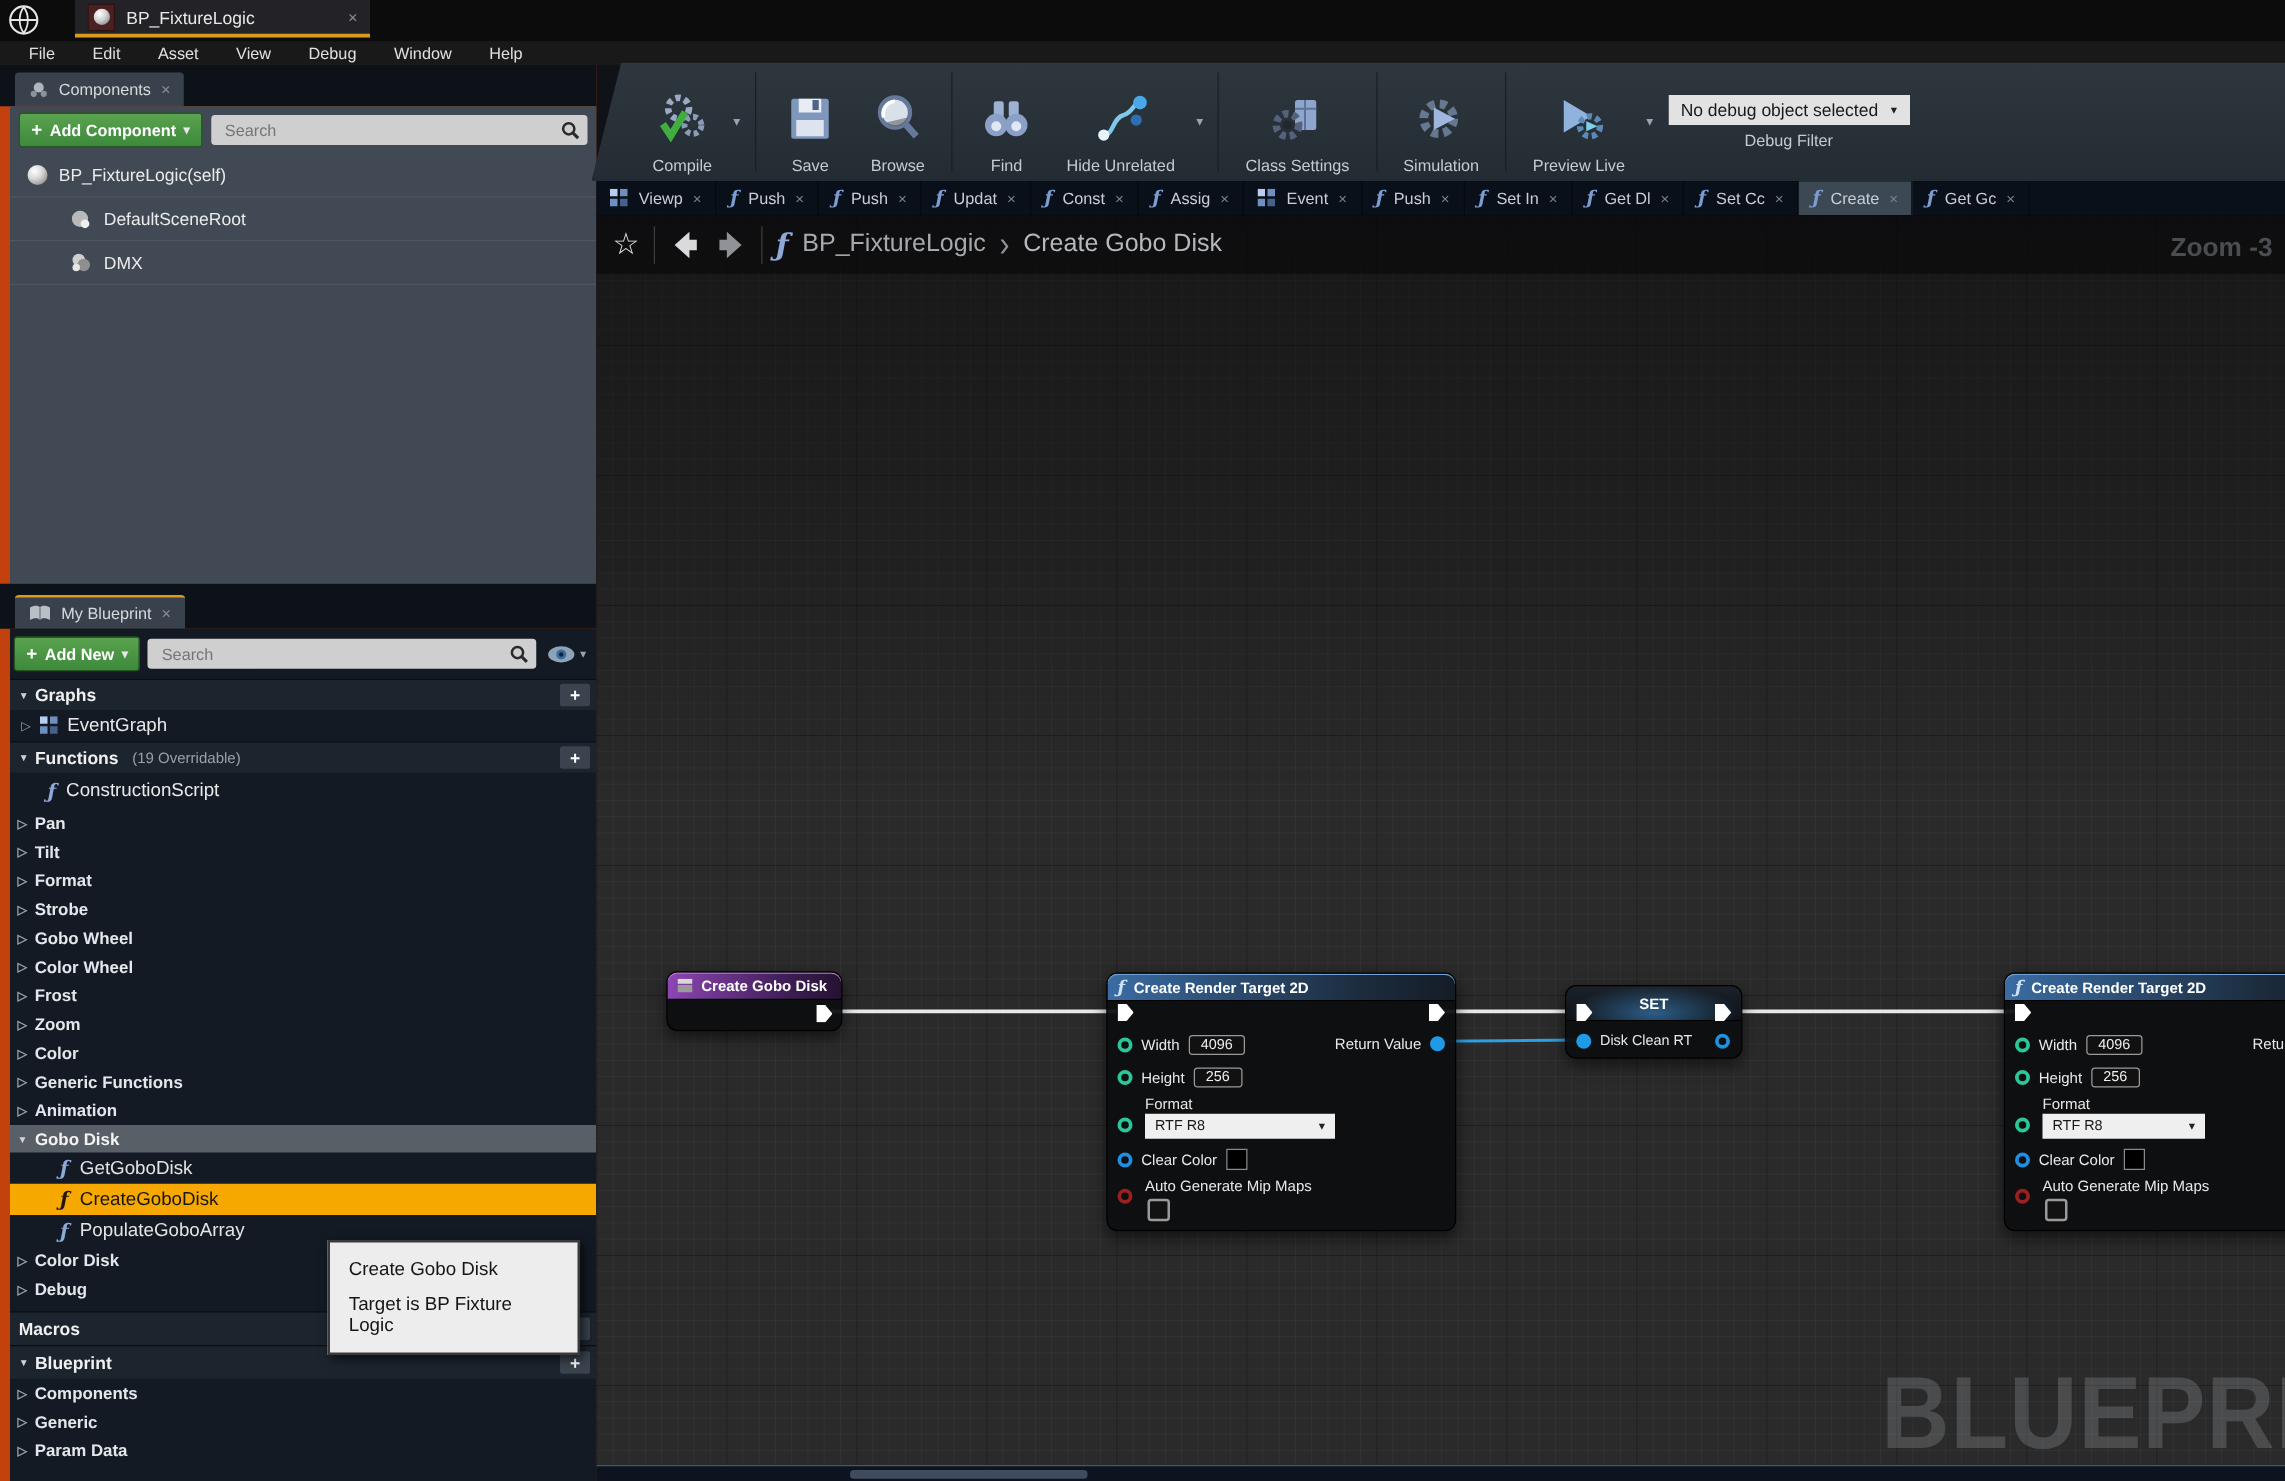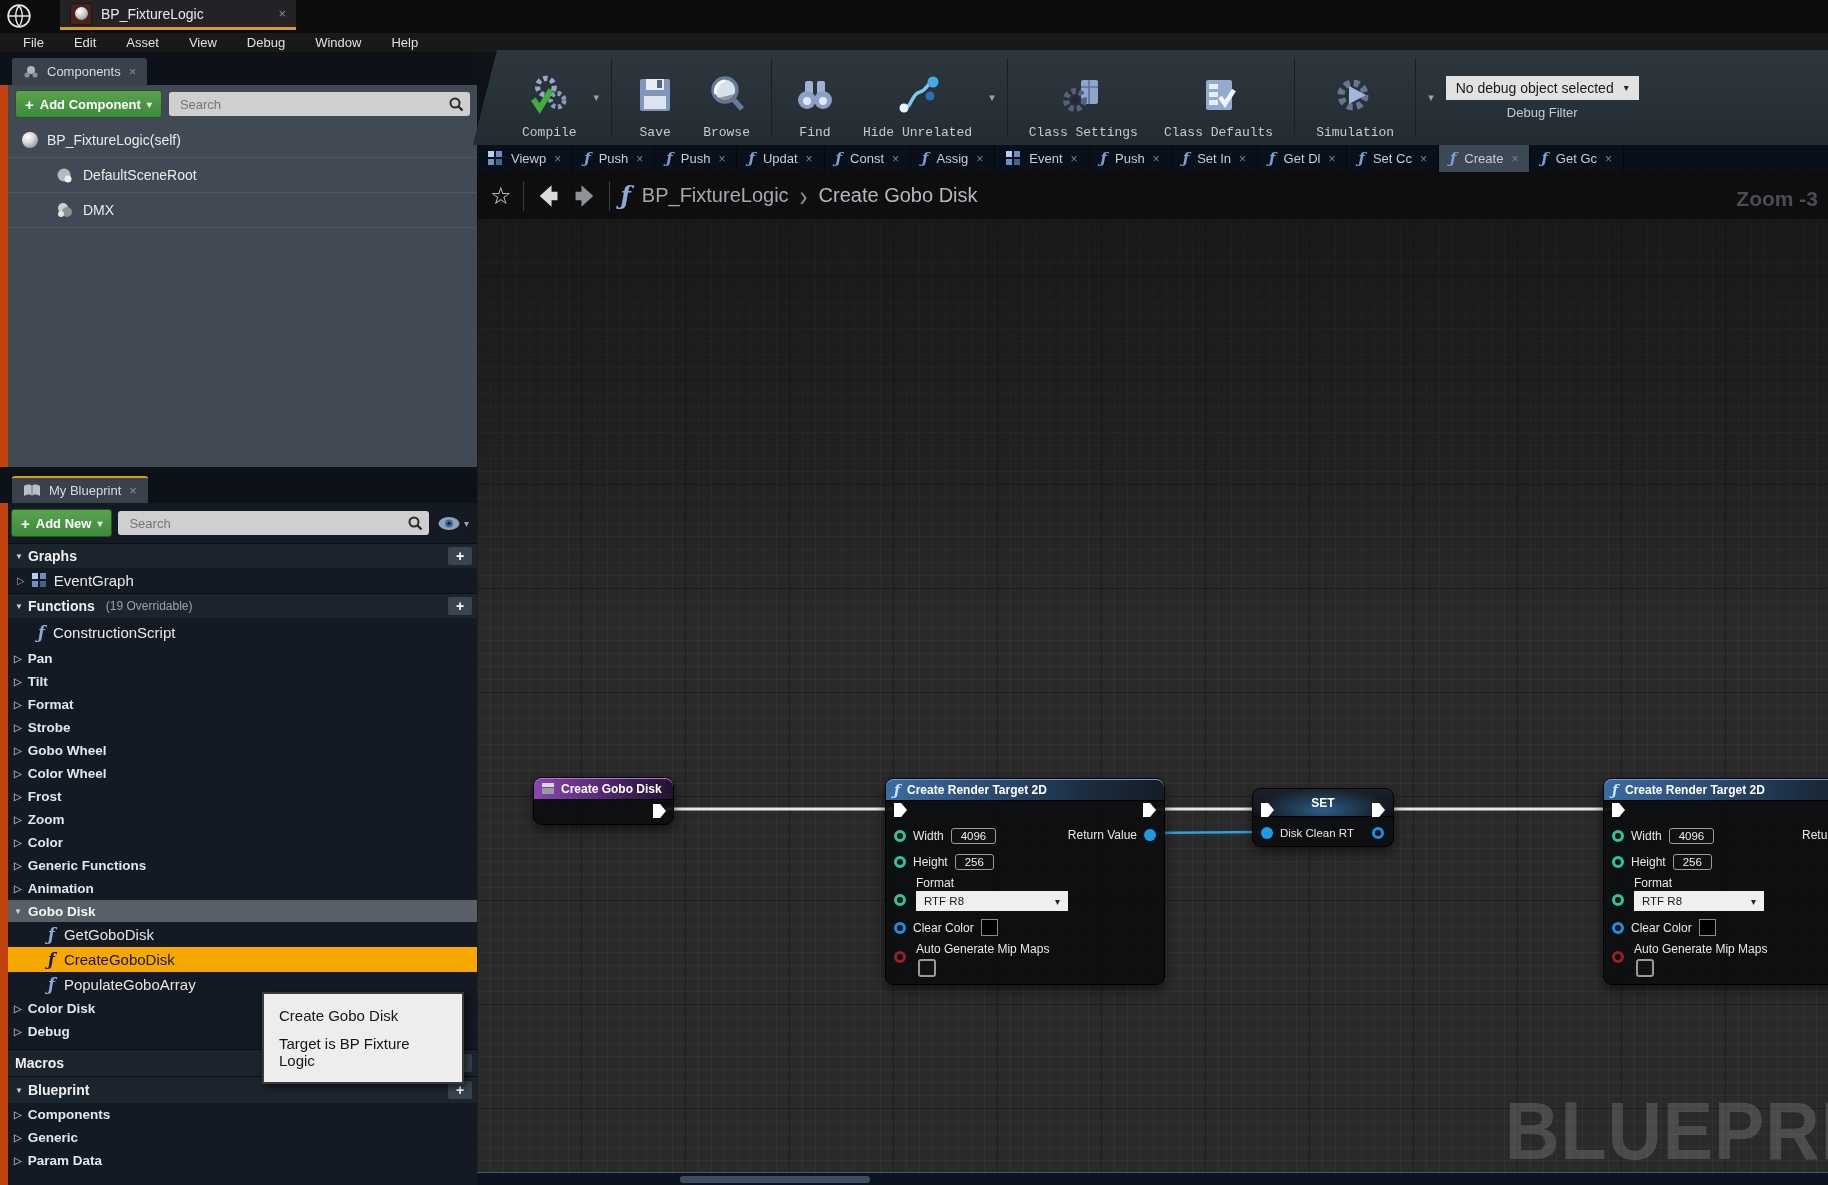--- a/index.html
+++ b/index.html
@@ -70,21 +70,21 @@
            border:2px solid #3a3a3a;box-shadow:3px 3px 8px rgba(0,0,0,.6);box-sizing:border-box;
            padding:13px 15px;display:flex;flex-direction:column;justify-content:space-between;
            color:#151515;font-size:15px;z-index:60;}
 
   
   .toolbar{position:absolute;left:473px;top:50px;width:1355px;height:95px;
            background:linear-gradient(#2e363e,#232b33);
            clip-path:polygon(24px 0,1355px 0,1355px 95px,0 95px);
            display:flex;align-items:stretch;padding-left:36px;box-sizing:border-box;}
   .tb-item{display:flex;flex-direction:column;align-items:center;justify-content:flex-end;
-           padding:5px 13px 5px;font-family:Liberation Mono, monospace;}
+           padding:5px 13px 5px;}
   .tb-icon{height:56px;display:flex;align-items:center;justify-content:center;}
   .tb-lbl{font-size:13px;color:#c6cbd1;margin-top:2px;white-space:nowrap;}
   .tb-sep{width:1px;background:#191f26;margin:8px 8px;}
   .tb-caret{align-self:center;color:#9aa2ab;font-size:11px;padding:0 4px;}
   .debug-wrap{align-self:center;display:flex;flex-direction:column;align-items:center;gap:5px;margin-left:8px;}
   .debug-btn{background:#e2e2e2;color:#191919;font-size:14px;padding:4px 10px;display:flex;gap:10px;align-items:center;}
   .debug-btn .dcaret{font-size:10px;color:#222;}
   .debug-cap{font-size:13px;color:#c6cbd1;}
 
   
@@ -460,43 +460,41 @@
         <svg width="44" height="44" viewBox="0 0 44 44">
             <rect x="20" y="7" width="17" height="24" rx="2" fill="#8fa6cc"></rect>
             <line x1="20" y1="14" x2="37" y2="14" stroke="#5d7299" stroke-width="1.6"></line>
             <line x1="28" y1="7" x2="28" y2="31" stroke="#5d7299" stroke-width="1.6"></line>
             <circle cx="14" cy="27" r="9" fill="none" stroke="#55617a" stroke-width="6" stroke-dasharray="4.5 3.2"></circle>
             <circle cx="14" cy="27" r="3.6" fill="#23282f"></circle>
           </svg>
       </span>
       <span class="tb-lbl">Class Settings</span>
     </div>
-    <div class="tb-item">
-      <span class="tb-icon">
-        <svg width="44" height="44" viewBox="0 0 44 44">
-            <rect x="9" y="7" width="26" height="30" rx="2" fill="#93a9cf"></rect>
-            <rect x="12" y="11" width="9" height="5" fill="#e7edf6"></rect>
-            <rect x="12" y="19" width="9" height="5" fill="#e7edf6"></rect>
-            <rect x="12" y="27" width="9" height="5" fill="#e7edf6"></rect>
-            <path d="M23 24 l5 7 l9 -14" stroke="#f0f4fa" stroke-width="4.5" fill="none"></path>
-          </svg>
-      </span>
-      <span class="tb-lbl">Class Defaults</span>
-    </div>
     <div class="tb-sep"></div>
     <div class="tb-item">
       <span class="tb-icon">
         <svg width="44" height="44" viewBox="0 0 44 44">
             <circle cx="20" cy="22" r="12" fill="none" stroke="#66788f" stroke-width="7" stroke-dasharray="5.5 4"></circle>
             <path d="M16 13 L33 22 L16 31 Z" fill="#9fb7dd"></path>
           </svg>
       </span>
       <span class="tb-lbl">Simulation</span>
     </div>
     <div class="tb-sep"></div>
+    <div class="tb-item">
+      <span class="tb-icon">
+        <svg width="44" height="44" viewBox="0 0 44 44">
+            <path d="M10 7 L32 20 L10 33 Z" fill="#8fb3dd"></path>
+            <circle cx="31" cy="28" r="8" fill="none" stroke="#5b89b8" stroke-width="5" stroke-dasharray="4 3"></circle>
+            <path d="M28 24 L37 28 L28 32 Z" fill="#7fd0e8"></path>
+          </svg>
+      </span>
+      <span class="tb-lbl">Preview Live</span>
+    </div>
     <span class="tb-caret">▾</span>
     <div class="debug-wrap">
       <div class="debug-btn">
         <span>No debug object selected</span>
         <span class="dcaret">▾</span>
       </div>
       <span class="debug-cap">Debug Filter</span>
     </div>
   </div>
 

